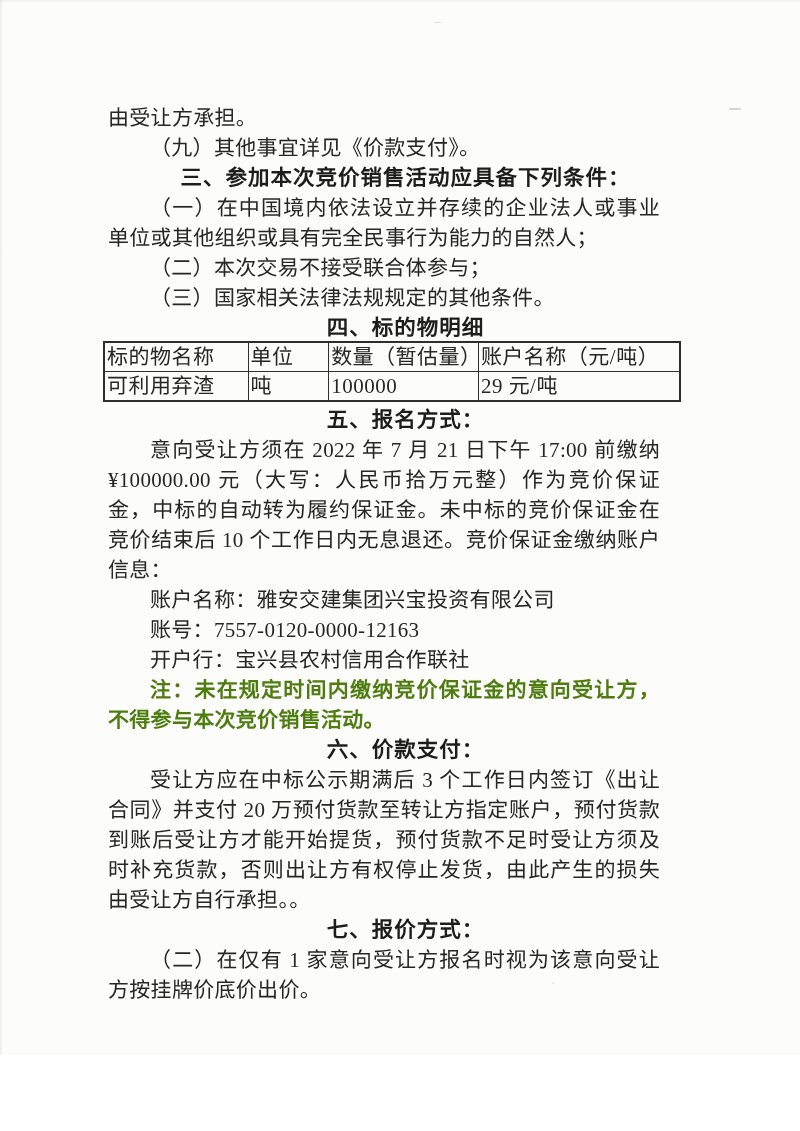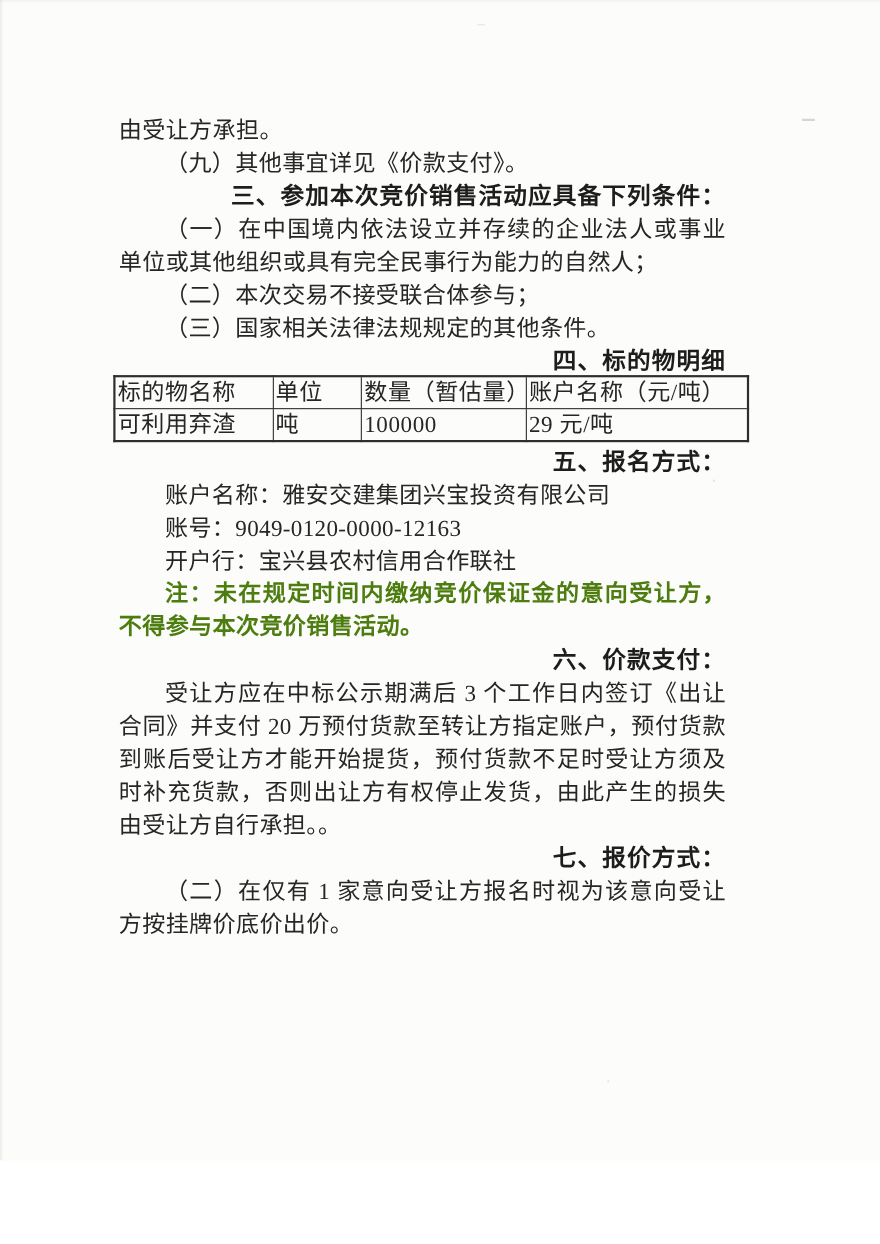--- a/index.html
+++ b/index.html
@@ -50,21 +50,21 @@
   .indent { text-indent: 2em; }
 
   .heading {
     font-family: "Liberation Sans", "DejaVu Sans", sans-serif;
     font-weight: 700;
     font-size: 21.5px;
     line-height: 30px;
     color: #1d1d1b;
     text-indent: 2em;
     letter-spacing: 1px;
-    text-align: right;
+    text-align: center;
   }
 
   .note {
     font-family: "Liberation Sans", "DejaVu Sans", sans-serif;
     font-weight: 700;
     color: #4d7c0f;
   }
 
   table.spec {
     width: 578px;
@@ -137,24 +137,25 @@
           <td>可利用弃渣</td>
           <td>吨</td>
           <td>100000</td>
           <td>29 元/吨</td>
         </tr>
       </tbody>
     </table>
 
     <p class="heading">五、报名方式：</p>
 
+    <p class="para indent">意向受让方须在 2022 年 7 月 21 日下午 17:00 前缴纳¥100000.00 元（大写：人民币拾万元整）作为竞价保证金，中标的自动转为履约保证金。未中标的竞价保证金在竞价结束后 10 个工作日内无息退还。竞价保证金缴纳账户信息：</p>
 
     <p class="para indent">账户名称：雅安交建集团兴宝投资有限公司</p>
 
-    <p class="para indent">账号：9049-0120-0000-12163</p>
+    <p class="para indent">账号：7557-0120-0000-12163</p>
 
     <p class="para indent">开户行：宝兴县农村信用合作联社</p>
 
     <p class="para indent note">注：未在规定时间内缴纳竞价保证金的意向受让方，不得参与本次竞价销售活动。</p>
 
     <p class="heading">六、价款支付：</p>
 
     <p class="para indent">受让方应在中标公示期满后 3 个工作日内签订《出让合同》并支付 20 万预付货款至转让方指定账户，预付货款到账后受让方才能开始提货，预付货款不足时受让方须及时补充货款，否则出让方有权停止发货，由此产生的损失由受让方自行承担。。</p>
 
     <p class="heading">七、报价方式：</p>

